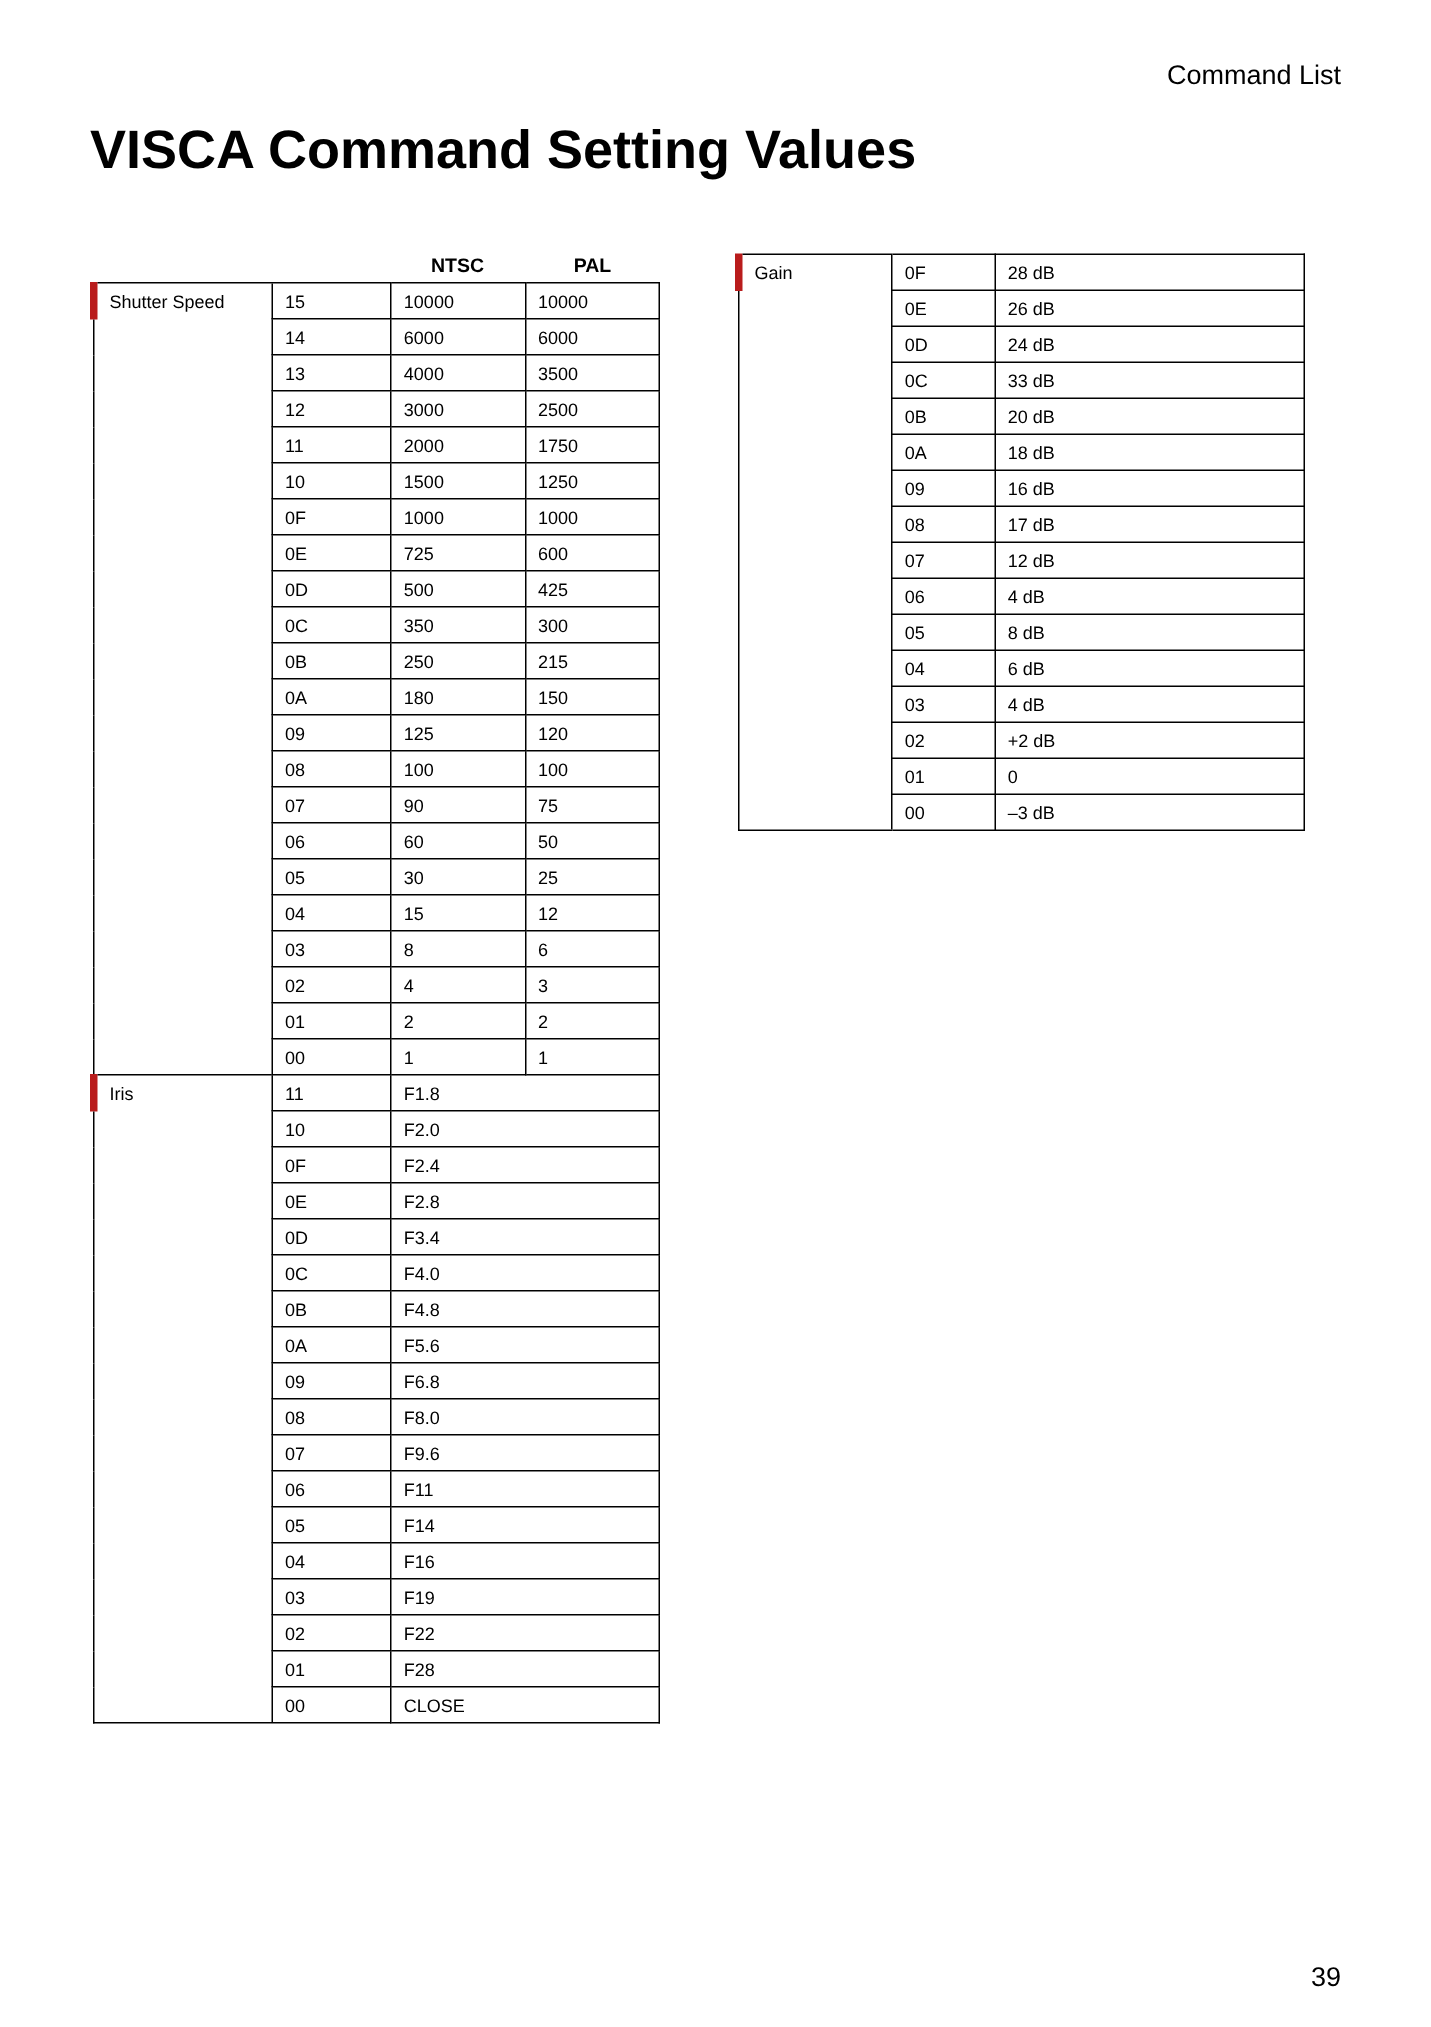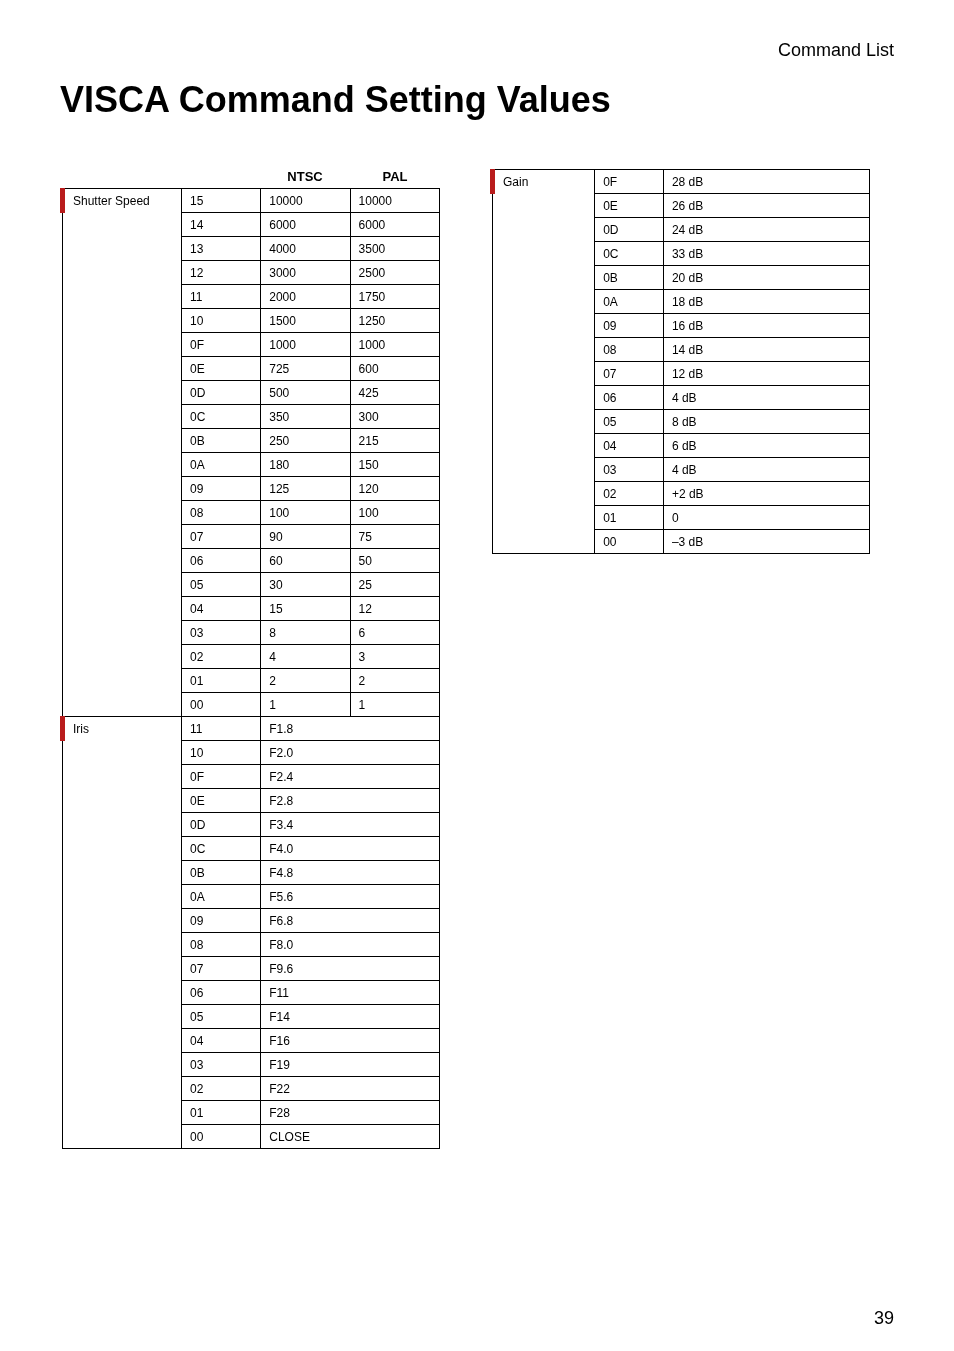--- a/index.html
+++ b/index.html
@@ -367,21 +367,21 @@
     <td class="vwide">18 dB</td>
   </tr>
           <tr>
     <td class="param-blank"></td>
     <td class="code">09</td>
     <td class="vwide">16 dB</td>
   </tr>
           <tr>
     <td class="param-blank"></td>
     <td class="code">08</td>
-    <td class="vwide">14 dB</td>
+    <td class="vwide">17 dB</td>
   </tr>
           <tr>
     <td class="param-blank"></td>
     <td class="code">07</td>
     <td class="vwide">12 dB</td>
   </tr>
           <tr>
     <td class="param-blank"></td>
     <td class="code">06</td>
     <td class="vwide">4 dB</td>

